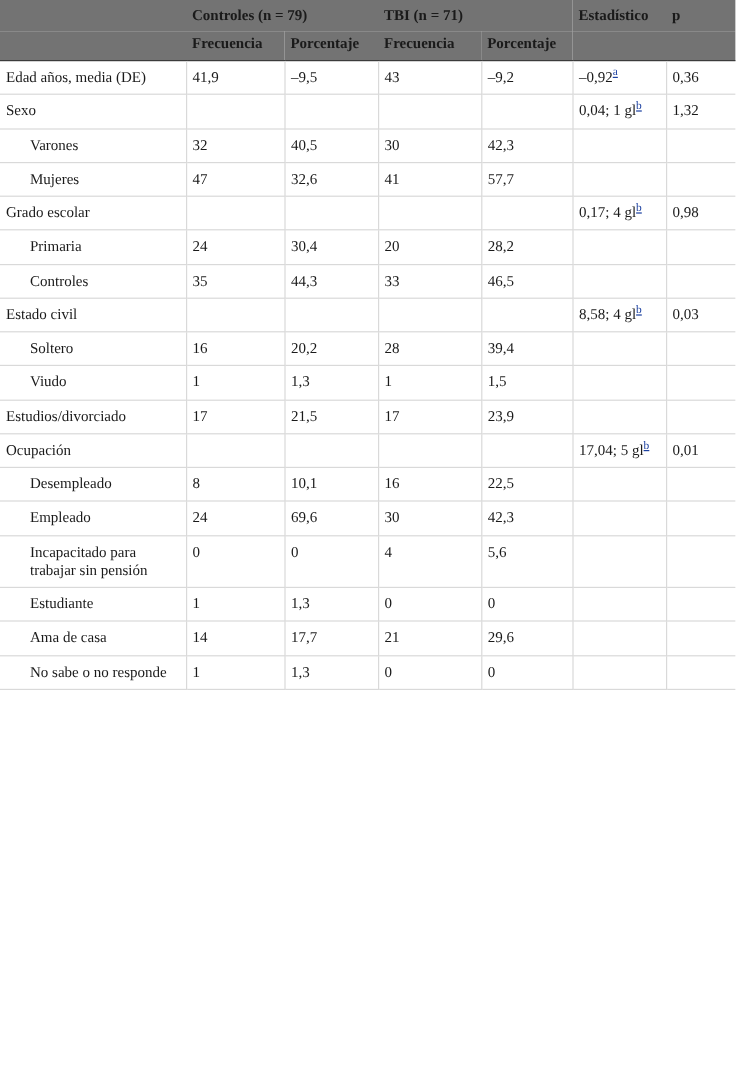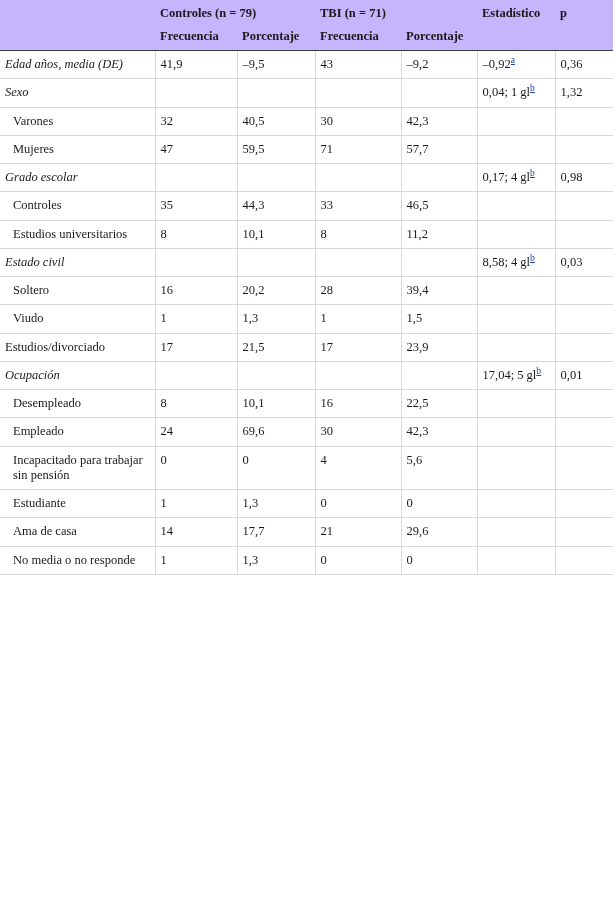--- a/index.html
+++ b/index.html
@@ -31,21 +31,21 @@
   table.data-table col.c5 { width: 78px; }
   table.data-table col.c6 { width: 58px; }
 
   thead th {
     font-weight: bold;
     font-size: 12.5px;
     text-align: left;
     vertical-align: bottom;
     padding: 3px 5px 4px 5px;
     border: none;
-    background: #c4b5fd;
+    background: #737373;
   }
   thead tr.head-top th {
     padding-top: 6px;
     padding-bottom: 5px;
   }
   thead tr.head-bottom th {
     padding-bottom: 6px;
     border-bottom: 1px solid #3b3b3b;
   }
   thead tr.head-top th.grp {
@@ -58,27 +58,26 @@
     border-bottom: 1px solid #d9d9d9;
     border-right: 1px solid #d9d9d9;
     line-height: 1.22;
     background: #ffffff;
   }
   tbody td.last-col { border-right: none; }
   tbody tr.section-row td {
     border-bottom: 1px solid #d9d9d9;
   }
   tbody tr.section-row td.label {
-    font-style: italic;
   }
   tbody td.label {
     padding-left: 5px;
   }
   tbody td.label.indent {
-    padding-left: 13px;
+    padding-left: 25px;
   }
   
   tbody tr.section-row td {
     border-top: 1px solid #c9c9c9;
   }
   sup.fn {
     font-size: 9.5px;
     vertical-align: super;
     line-height: 0;
     color: #1a3fa0;
@@ -146,53 +145,53 @@
           <td>32</td>
           <td>40,5</td>
           <td>30</td>
           <td>42,3</td>
           <td class="stat-cell"><span></span></td>
           <td class="last-col"></td>
         </tr>
         <tr>
           <td class="label indent">Mujeres</td>
           <td>47</td>
-          <td>59,5</td>
-          <td>71</td>
+          <td>32,6</td>
+          <td>41</td>
           <td>57,7</td>
           <td class="stat-cell"><span></span></td>
           <td class="last-col"></td>
         </tr>
         <tr class="section-row">
           <td class="label">Grado escolar</td>
           <td></td>
           <td></td>
           <td></td>
           <td></td>
           <td class="stat-cell"><span>0,17; 4 gl</span><sup class="fn">b</sup></td>
           <td class="last-col">0,98</td>
+        </tr>
+        <tr>
+          <td class="label indent">Primaria</td>
+          <td>24</td>
+          <td>30,4</td>
+          <td>20</td>
+          <td>28,2</td>
+          <td class="stat-cell"><span></span></td>
+          <td class="last-col"></td>
         </tr>
         <tr>
           <td class="label indent">Controles</td>
           <td>35</td>
           <td>44,3</td>
           <td>33</td>
           <td>46,5</td>
           <td class="stat-cell"><span></span></td>
           <td class="last-col"></td>
         </tr>
-        <tr>
-          <td class="label indent">Estudios universitarios</td>
-          <td>8</td>
-          <td>10,1</td>
-          <td>8</td>
-          <td>11,2</td>
-          <td class="stat-cell"><span></span></td>
-          <td class="last-col"></td>
-        </tr>
         <tr class="section-row">
           <td class="label">Estado civil</td>
           <td></td>
           <td></td>
           <td></td>
           <td></td>
           <td class="stat-cell"><span>8,58; 4 gl</span><sup class="fn">b</sup></td>
           <td class="last-col">0,03</td>
         </tr>
         <tr>
@@ -270,21 +269,21 @@
         <tr>
           <td class="label indent">Ama de casa</td>
           <td>14</td>
           <td>17,7</td>
           <td>21</td>
           <td>29,6</td>
           <td class="stat-cell"><span></span></td>
           <td class="last-col"></td>
         </tr>
         <tr>
-          <td class="label indent">No media o no responde</td>
+          <td class="label indent">No sabe o no responde</td>
           <td>1</td>
           <td>1,3</td>
           <td>0</td>
           <td>0</td>
           <td class="stat-cell"><span></span></td>
           <td class="last-col"></td>
         </tr>
       </tbody>
   </table>
 </div>

